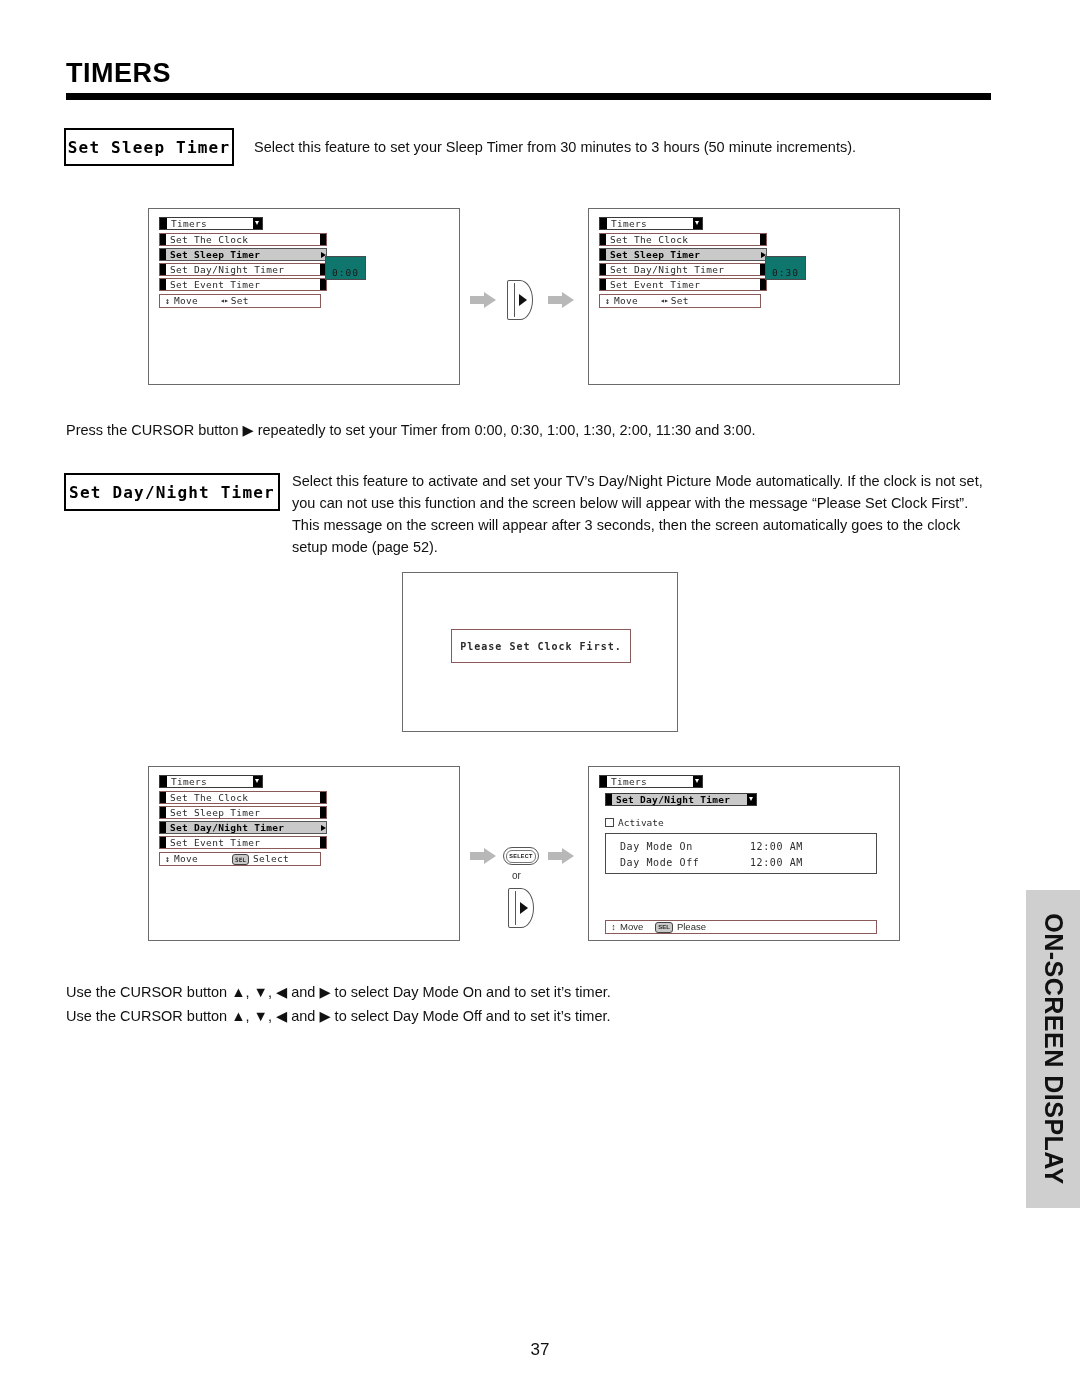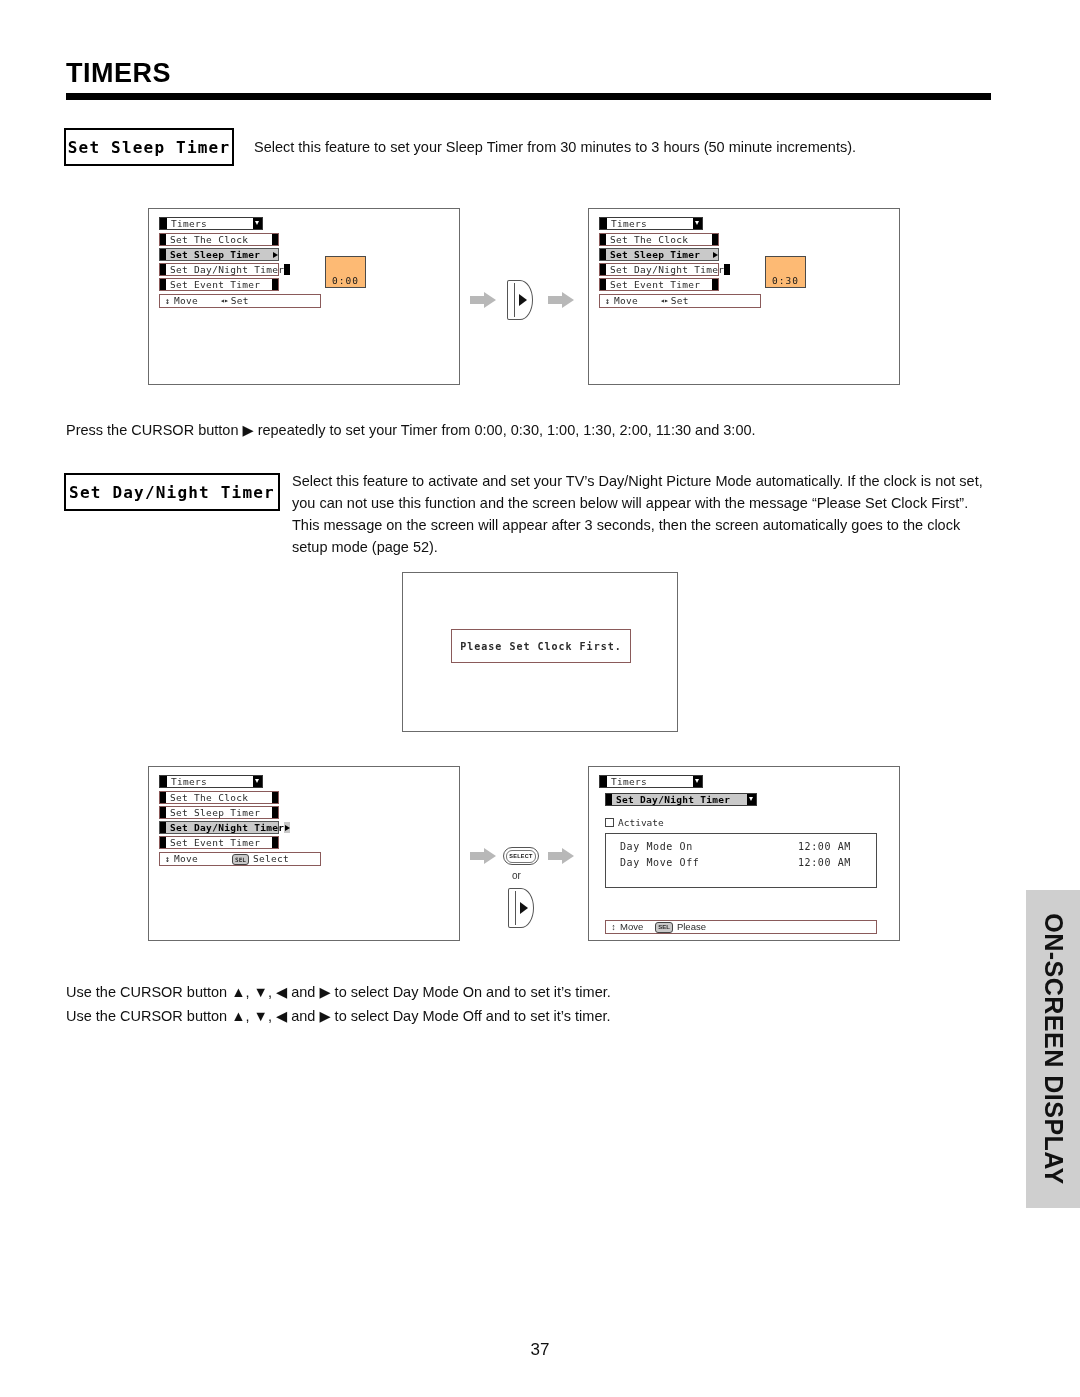--- a/index.html
+++ b/index.html
@@ -121,21 +121,21 @@
     position: absolute;
     left: 2px; top: 3px;
     border-left: 2.5px solid transparent;
     border-right: 2.5px solid transparent;
     border-top: 4px solid #fff;
   }
 
   
   .osd-row {
     position: relative;
-    width: 120px;
+    width: 168px;
     height: 13px;
     border: 1px solid #8a5a5a;
     background: #fff;
     box-sizing: border-box;
     display: flex;
     align-items: center;
     margin-top: 2px;
   }
   .osd-row .cap-l,
   .osd-row .cap-r {
@@ -165,25 +165,25 @@
     left: 1px; top: 3px;
     border-top: 3.5px solid transparent;
     border-bottom: 3.5px solid transparent;
     border-left: 5px solid #000;
   }
 
   
   .osd-val {
     position: absolute;
     border: 1px solid #4a4a4a;
-    background: #fdba74;
+    background: #0f766e;
     font-family: "DejaVu Sans Mono", monospace;
     font-size: 9.5px;
     letter-spacing: 1px;
-    padding: 18px 6px 1px 6px;
+    padding: 10px 6px 1px 6px;
     line-height: 11px;
     color: #1a1a1a;
   }
 
   
   .osd-foot {
     position: relative;
     width: 162px;
     height: 14px;
     border: 1px solid #8a5a5a;
@@ -265,32 +265,32 @@
     margin-right: 4px;
   }
 
   
   .osd-table {
     position: absolute;
     border: 1px solid #4a4a4a;
     background: #fff;
     box-sizing: border-box;
     width: 272px;
-    padding: 5px 0 16px 0;
+    padding: 5px 0 2px 0;
     font-family: "DejaVu Sans Mono", monospace;
     font-size: 10px;
     color: #2b2b2b;
   }
   .osd-table .trow {
     display: flex;
     line-height: 16px;
     padding-left: 14px;
   }
   .osd-table .tname { width: 130px; letter-spacing: .6px;}
-  .osd-table .tval  { letter-spacing: .6px; margin-left: 48px;}
+  .osd-table .tval  { letter-spacing: .6px;}
 
   
   .msg-box {
     position: absolute;
     border: 1px solid #8a5a5a;
     background: #fff;
     font-family: "DejaVu Sans Mono", monospace;
     font-size: 10px;
     font-weight: bold;
     letter-spacing: 1px;
@@ -617,21 +617,21 @@
     <span class="chk-box"></span>
     <span>Activate</span>
   </div>
 
   <div class="osd-table" style="left:16px; top:66px;">
     <div class="trow">
       <div class="tname">Day Mode On</div>
       <div class="tval">12:00 AM</div>
     </div>
     <div class="trow">
-      <div class="tname">Day Move Off</div>
+      <div class="tname">Day Mode Off</div>
       <div class="tval">12:00 AM</div>
     </div>
   </div>
 
   <div class="osd-foot" style="position:absolute; left:16px; top:150px; width:272px;">
     <span class="updown">↕</span>
       <span>Move</span>
       <span class="gap" style="width:12px;"></span>
       <span class="selkey">SEL</span>
       <span>Please</span>

